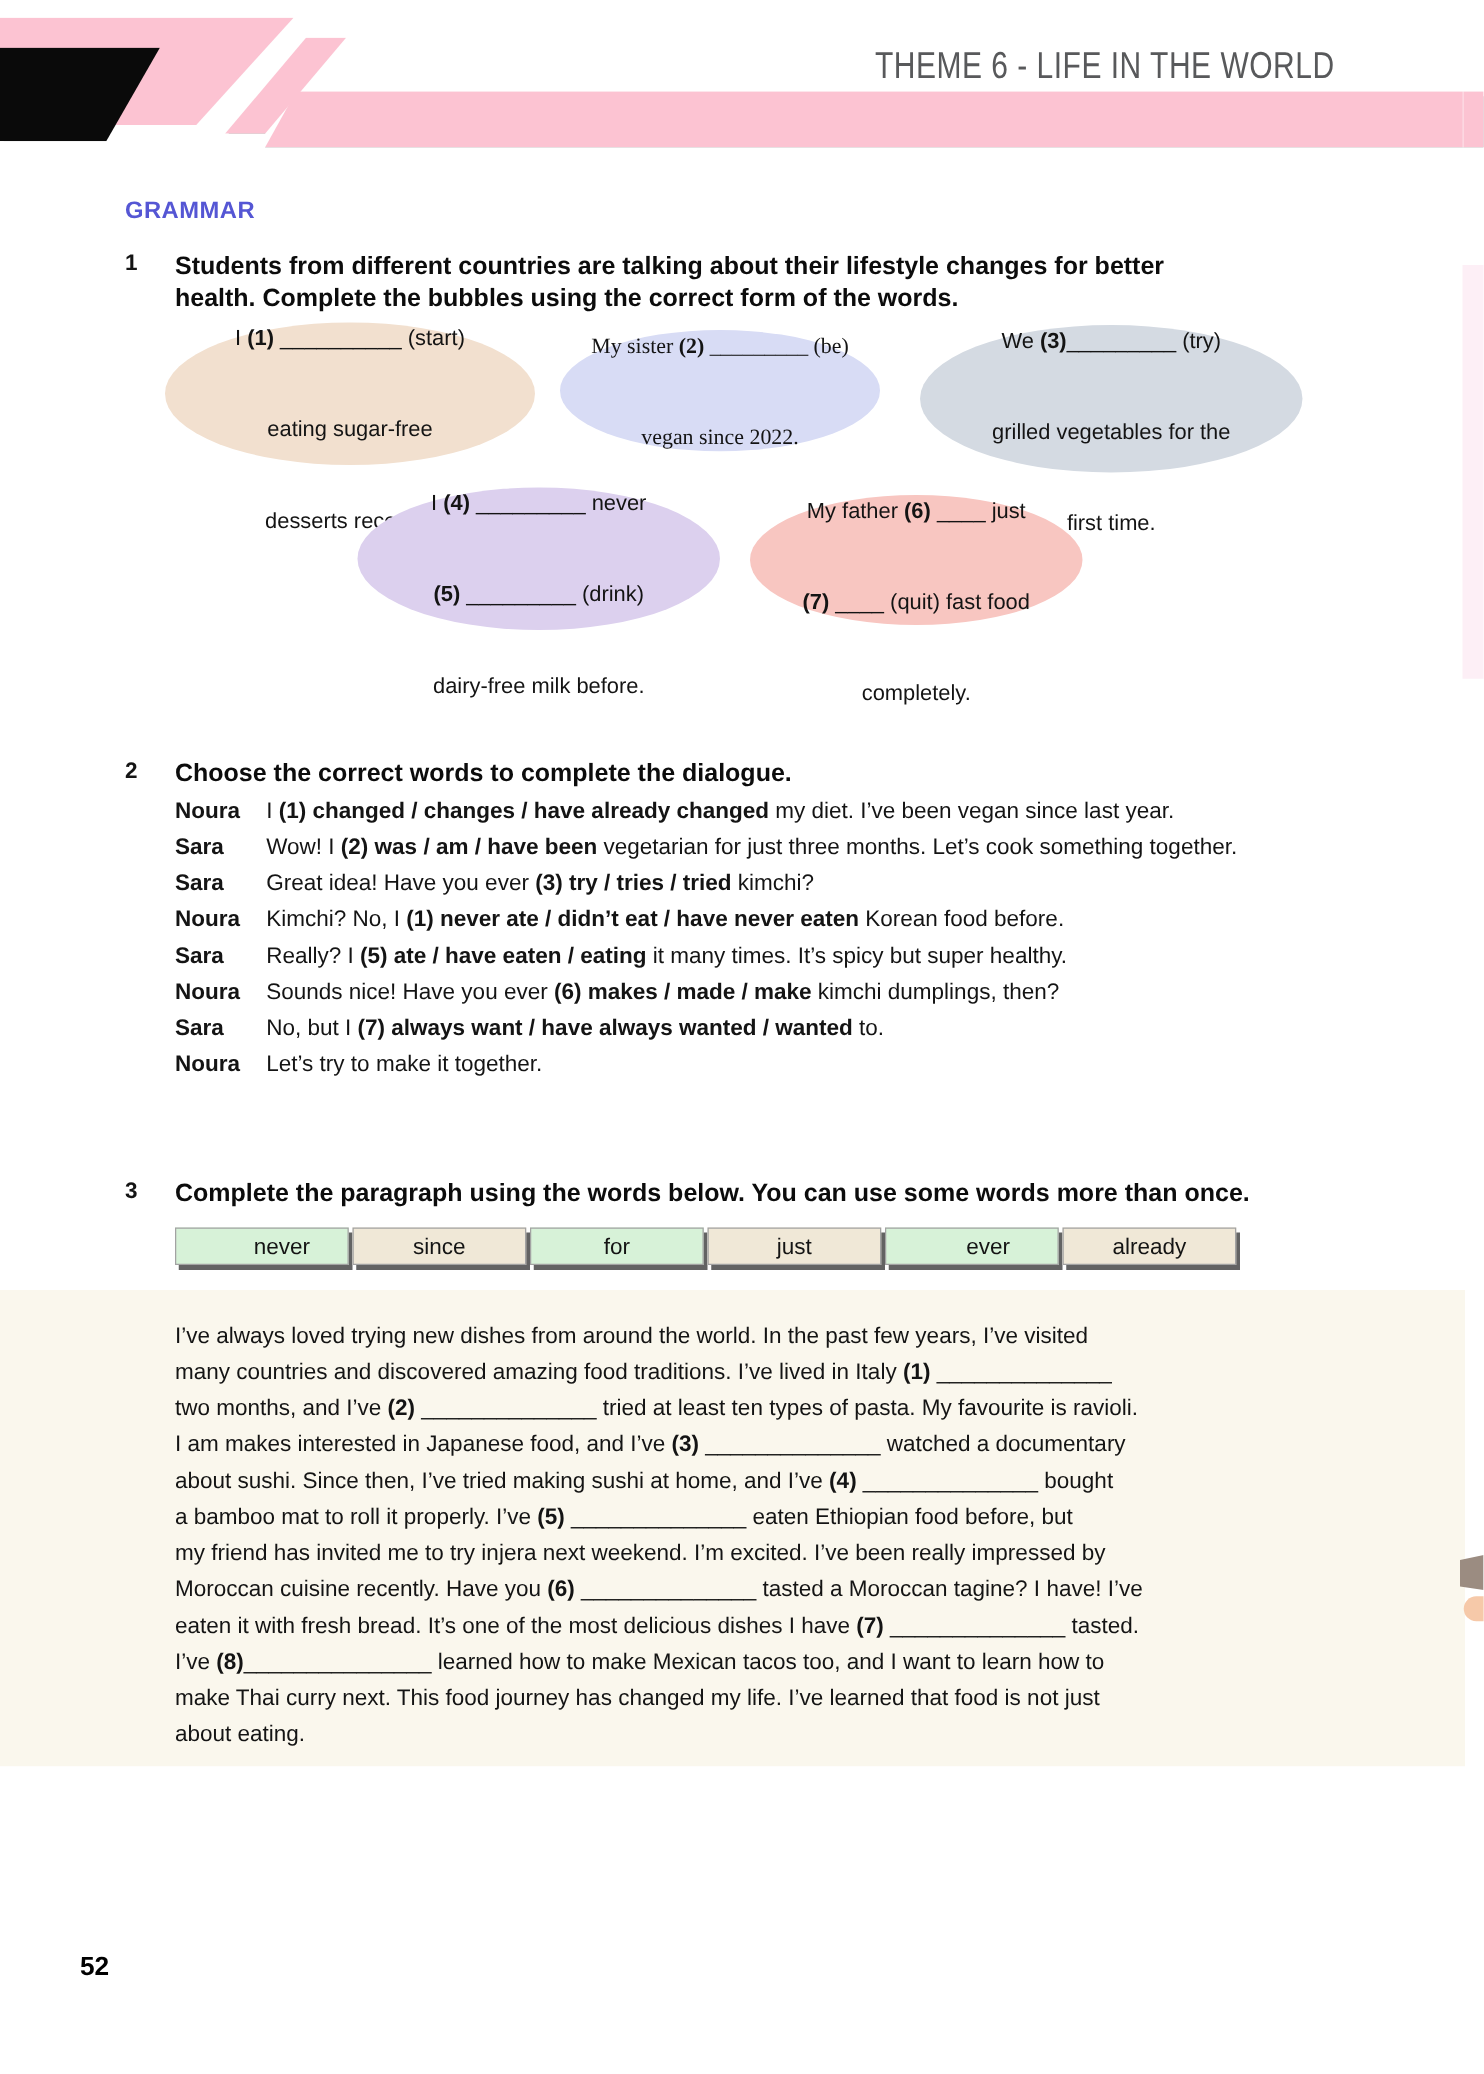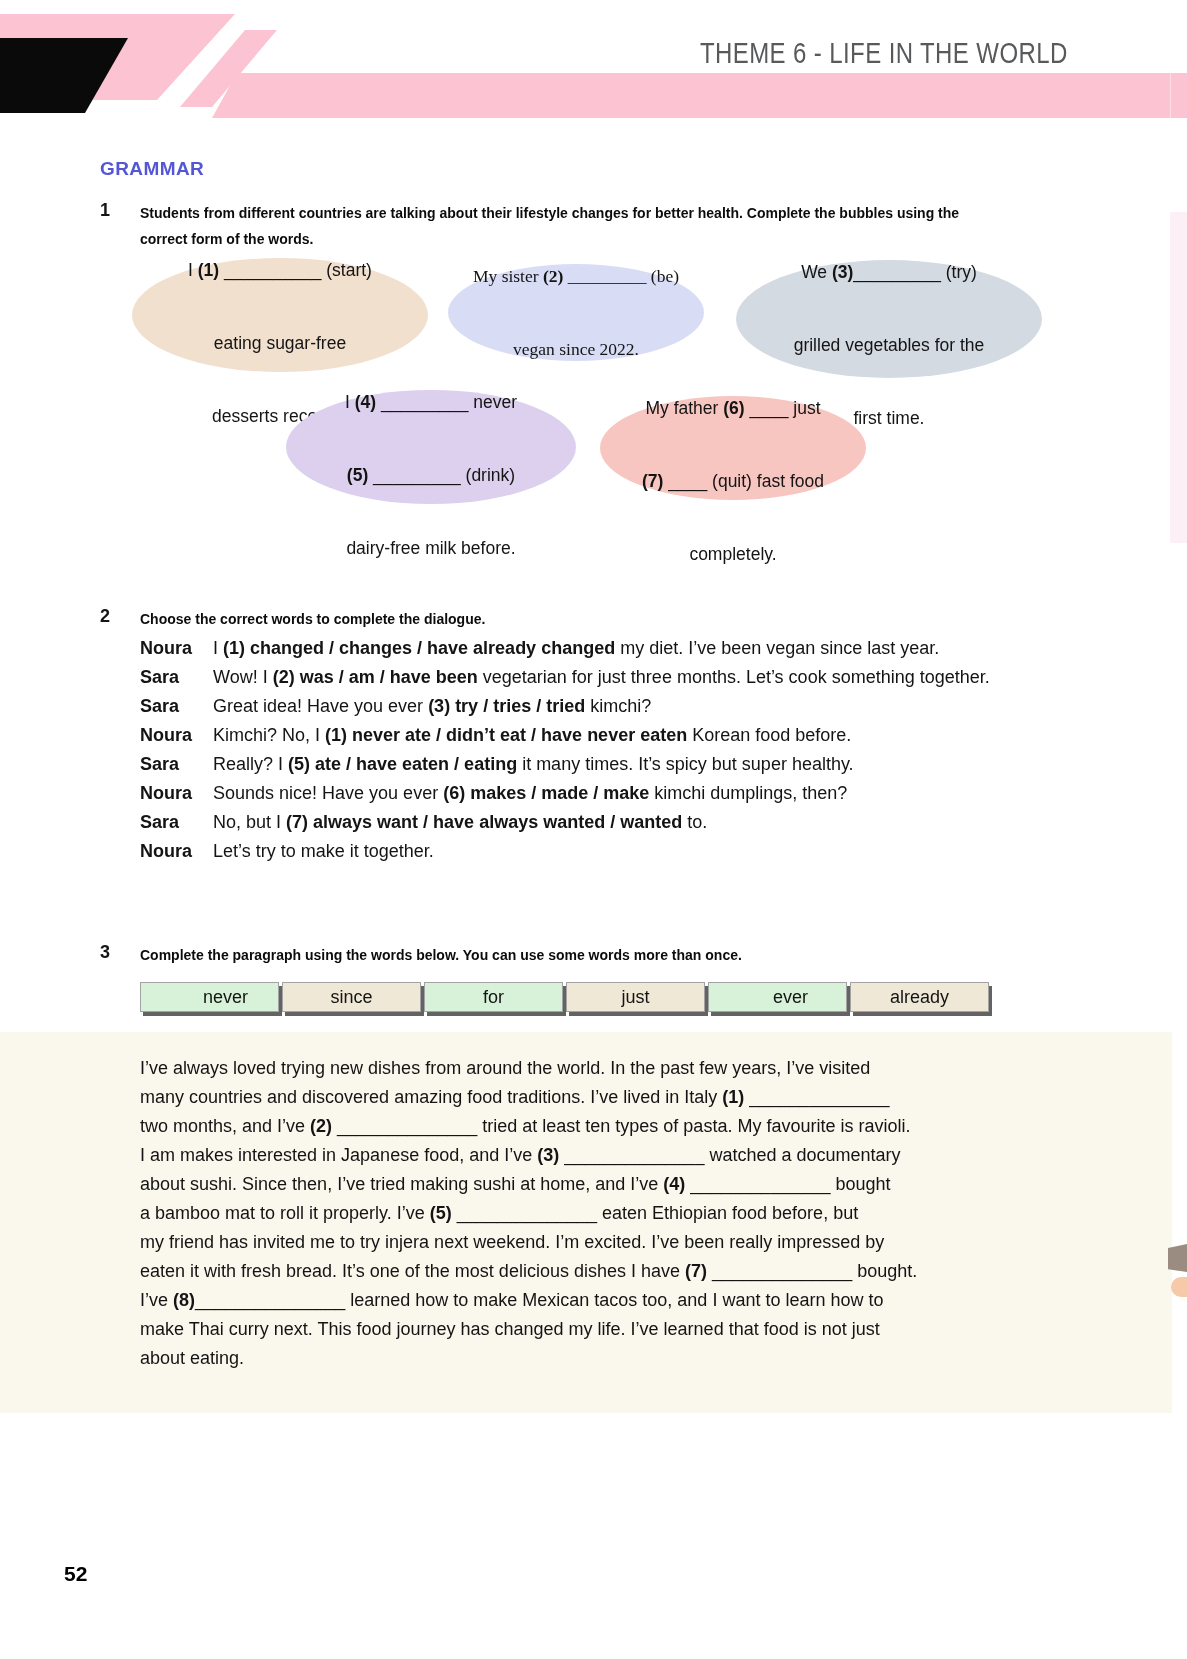--- a/index.html
+++ b/index.html
@@ -26,21 +26,21 @@
     font-size:30px;font-weight:400;color:#58595b;letter-spacing:.5px;
     transform:scaleX(.8);transform-origin:100% 50%;white-space:nowrap;}
 
   .strip-right{position:absolute;left:1170px;top:212px;width:17px;height:331px;background:#fdeff6;}
 
   
   .grammar{position:absolute;left:100px;top:158px;margin:0;
     font-size:19px;font-weight:700;color:#5556d4;letter-spacing:.4px;}
   .ex{position:absolute;left:0;width:1187px;}
   .exnum{position:absolute;left:100px;top:0;font-weight:700;font-size:18px;}
-  .exinstr{position:absolute;left:140px;top:0;font-weight:700;font-size:14px;
+  .exinstr{position:absolute;left:140px;top:0;font-weight:700;font-size:20px;
     line-height:26px;color:#0c0c0c;width:832px;}
   .ex1{top:200px;} .ex2{top:606px;} .ex3{top:942px;}
   .ex3 .exinstr{width:auto;white-space:nowrap;}
 
   
   #bubbles{position:absolute;left:0;top:0;}
   .bubble{position:absolute;border-radius:50%;display:flex;flex-direction:column;
     justify-content:space-between;align-items:center;text-align:center;
     font-size:17.5px;line-height:25px;gap:48px;}
   .bb0{left:132px;top:258px;width:296px;height:114px;}
@@ -172,21 +172,22 @@
 
 <div class="cream"></div>
 <div id="paragraph">
     <div class="pline"><span>I’ve always loved trying new dishes from around the world. In the past few years, I’ve visited</span></div>
     <div class="pline"><span>many countries and discovered amazing food traditions. I’ve lived in Italy </span><span class="b">(1)</span><span> ______________</span></div>
     <div class="pline"><span>two months, and I’ve </span><span class="b">(2)</span><span> ______________  tried at least ten types of pasta. My favourite is ravioli.</span></div>
     <div class="pline"><span>I am makes interested in Japanese food, and I’ve </span><span class="b">(3)</span><span> ______________  watched a documentary</span></div>
     <div class="pline"><span>about sushi. Since then, I’ve tried making sushi at home, and I’ve </span><span class="b">(4)</span><span> ______________  bought</span></div>
     <div class="pline"><span>a bamboo mat to roll it properly. I’ve </span><span class="b">(5)</span><span> ______________  eaten Ethiopian food before, but</span></div>
     <div class="pline"><span>my friend has invited me to try injera next weekend. I’m excited. I’ve been really impressed by</span></div>
-    <div class="pline"><span>eaten it with fresh bread. It’s one of the most delicious dishes I have </span><span class="b">(7)</span><span> ______________  bought.</span></div>
+    <div class="pline"><span>Moroccan cuisine recently. Have you </span><span class="b">(6)</span><span> ______________  tasted a Moroccan tagine? I have! I’ve</span></div>
+    <div class="pline"><span>eaten it with fresh bread. It’s one of the most delicious dishes I have </span><span class="b">(7)</span><span> ______________  tasted.</span></div>
     <div class="pline"><span>I’ve </span><span class="b">(8)</span><span>_______________  learned how to make Mexican tacos too, and I want to learn how to</span></div>
     <div class="pline"><span>make Thai curry next. This food journey has changed my life. I’ve learned that food is not just</span></div>
     <div class="pline"><span>about eating.</span></div>
   </div>
 
 <div class="decor-brown"></div>
 <div class="decor-peach"></div>
 
 <div class="pagenum">52</div>
 

